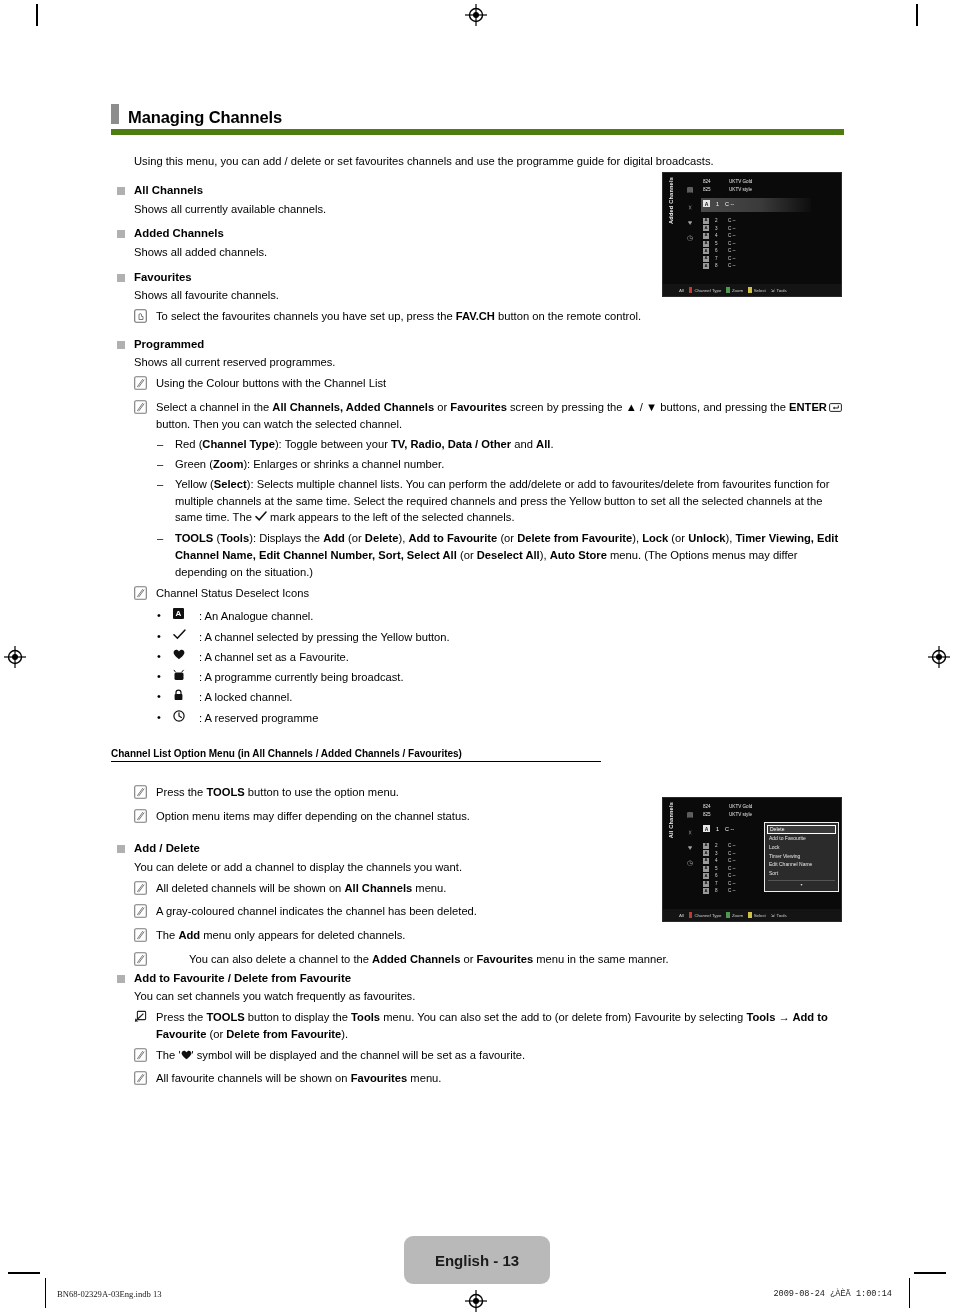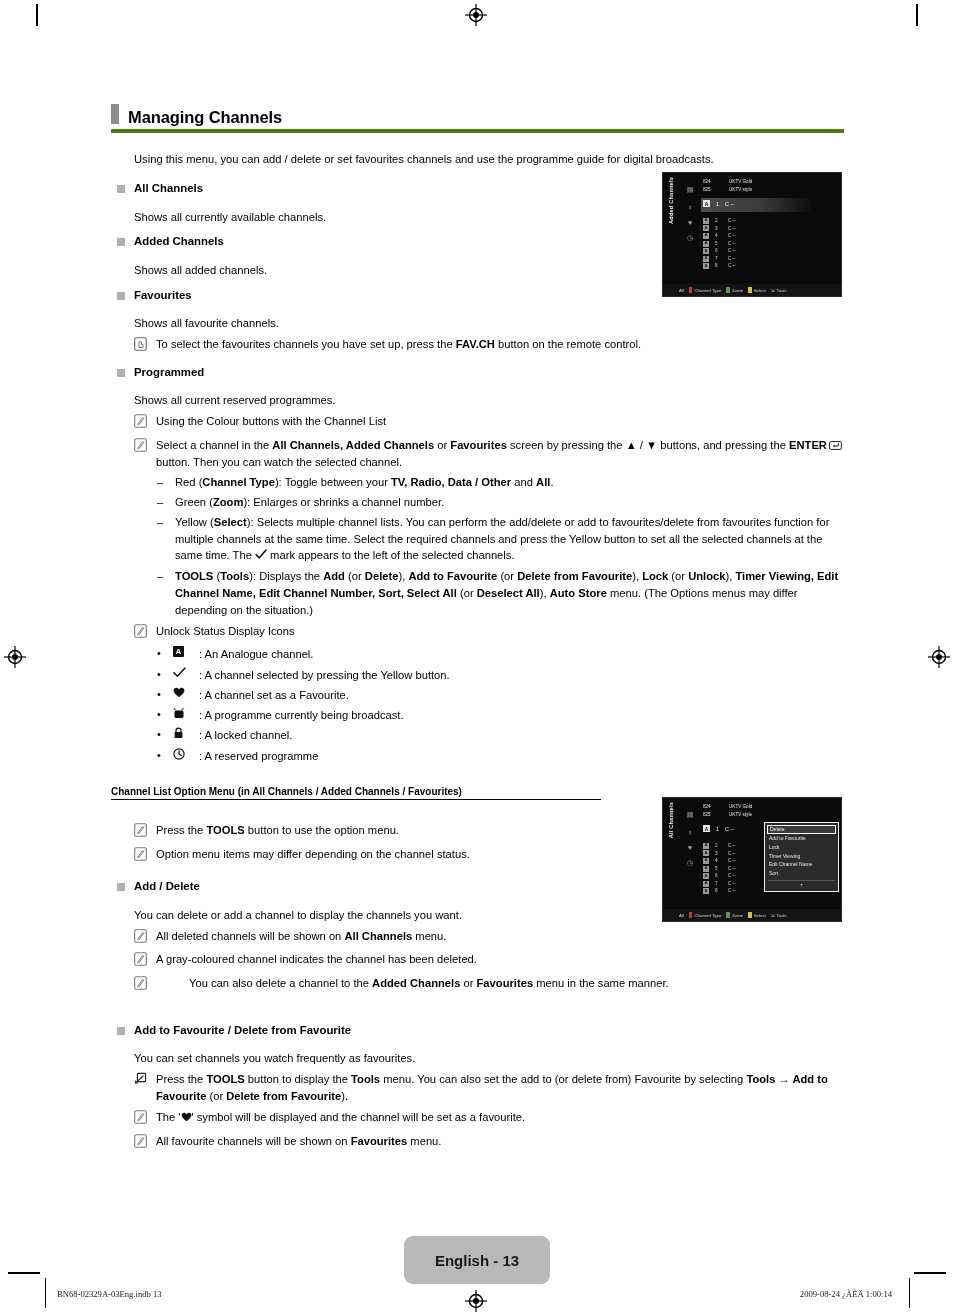--- a/index.html
+++ b/index.html
@@ -35,21 +35,21 @@
     left: 111px;
     top: 104px;
     width: 733px;
   }
 
   
   .title-row {
     display: flex;
     align-items: flex-end;
     gap: 9px;
-    border-bottom: 4px solid #4d7c0f;
+    border-bottom: 6px solid #4d7c0f;
     padding-bottom: 4px;
     margin-bottom: 18px;
   }
   .title-bar-glyph {
     width: 8px;
     height: 20px;
     background: #8d8d8d;
     flex: 0 0 auto;
     margin-bottom: 1px;
   }
@@ -82,21 +82,21 @@
     margin-top: 4px;
   }
   .sq-label {
     font-size: 11.4px;
     font-weight: bold;
     line-height: 1.35;
   }
   .body-text {
     font-size: 11.2px;
     line-height: 1.5;
-    margin: 12px 0 0 23px;
+    margin: 2px 0 0 23px;
   }
 
   
   .note {
     display: flex;
     align-items: flex-start;
     gap: 7px;
     margin: 4px 0 0 23px;
     font-size: 11.2px;
     line-height: 1.5;
@@ -326,21 +326,21 @@
   .foot-left {
     position: absolute;
     left: 57px; top: 1289px;
     font-family: "Liberation Serif", serif;
     font-size: 8.6px;
     color: #1a1a1a;
   }
   .foot-right {
     position: absolute;
     right: 62px; top: 1289px;
-    font-family: Liberation Serif, serif;
+    font-family: Liberation Mono, monospace;
     font-size: 8.6px;
     color: #1a1a1a;
     white-space: nowrap;
   }
   .vline { width: 1px; height: 30px; background: #000; position: absolute; }
 </style>
 </head>
 <body>
 
 <div class="reg-mark" style="left:465px; top:4px;">
@@ -474,21 +474,21 @@
   </div>
 
   <div class="note">
     <span class="ico">
       <svg width="13" height="14" viewBox="0 0 13 14">
           <rect x="0.7" y="0.7" width="11.6" height="12.6" rx="1.4" fill="none" stroke="#7a7a7a" stroke-width="1.1"></rect>
           <path d="M3.3 10.8 L8.9 3.1" stroke="#7a7a7a" stroke-width="1"></path>
           <path d="M4.6 11.2 L10.2 3.6" stroke="#7a7a7a" stroke-width="1"></path>
         </svg>
     </span>
-    <span class="txt">Unlock Status Display Icons</span>
+    <span class="txt">Channel Status Deselect Icons</span>
   </div>
 
   <div class="dot">
     <span class="bullet">•</span>
     <span class="sico">
         <svg width="11" height="11" viewBox="0 0 11 11">
           <rect width="11" height="11" rx="1" fill="#111"></rect>
           <text x="5.5" y="8.4" font-size="8" font-family="Liberation Sans, sans-serif" font-weight="bold" fill="#fff" text-anchor="middle">A</text>
         </svg>
       </span>
@@ -588,24 +588,32 @@
           <path d="M4.6 11.2 L10.2 3.6" stroke="#7a7a7a" stroke-width="1"></path>
         </svg></span>
     <span class="txt">A gray-coloured channel indicates the channel has been deleted.</span>
   </div>
   <div class="note">
     <span class="ico"><svg width="13" height="14" viewBox="0 0 13 14">
           <rect x="0.7" y="0.7" width="11.6" height="12.6" rx="1.4" fill="none" stroke="#7a7a7a" stroke-width="1.1"></rect>
           <path d="M3.3 10.8 L8.9 3.1" stroke="#7a7a7a" stroke-width="1"></path>
           <path d="M4.6 11.2 L10.2 3.6" stroke="#7a7a7a" stroke-width="1"></path>
         </svg></span>
+    <span class="txt"><span>The </span><b>Add</b><span> menu only appears for deleted channels.</span></span>
+  </div>
+  <div class="note">
+    <span class="ico"><svg width="13" height="14" viewBox="0 0 13 14">
+          <rect x="0.7" y="0.7" width="11.6" height="12.6" rx="1.4" fill="none" stroke="#7a7a7a" stroke-width="1.1"></rect>
+          <path d="M3.3 10.8 L8.9 3.1" stroke="#7a7a7a" stroke-width="1"></path>
+          <path d="M4.6 11.2 L10.2 3.6" stroke="#7a7a7a" stroke-width="1"></path>
+        </svg></span>
     <span class="txt" style="max-width:500px;margin-left:33px;"><span>You can also delete a channel to the </span><b>Added Channels</b><span> or </span><b>Favourites</b><span> menu in the same manner.</span></span>
   </div>
 
-  <div class="sq-head" style="margin-top:28px;">
+  <div class="sq-head" style="margin-top:0;">
     <div class="sq-glyph"></div>
     <div class="sq-label">Add to Favourite / Delete from Favourite</div>
   </div>
   <div class="body-text">You can set channels you watch frequently as favourites.</div>
 
   <div class="note">
     <span class="ico"><svg width="13" height="13" viewBox="0 0 13 13">
           <rect x="3.4" y="1.4" width="8.2" height="8.2" rx="0.8" fill="none" stroke="#222" stroke-width="1.1"></rect>
           <path d="M9.4 3.6 L1.2 11.4" stroke="#222" stroke-width="1.3"></path>
           <path d="M1.1 8.2 L1.1 11.6 L4.4 11.6 Z" fill="#222"></path>

